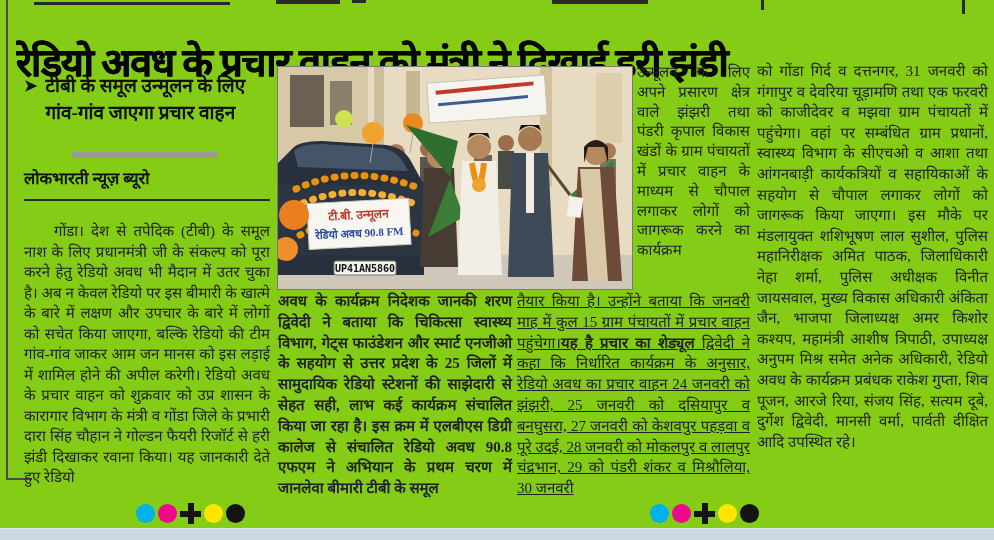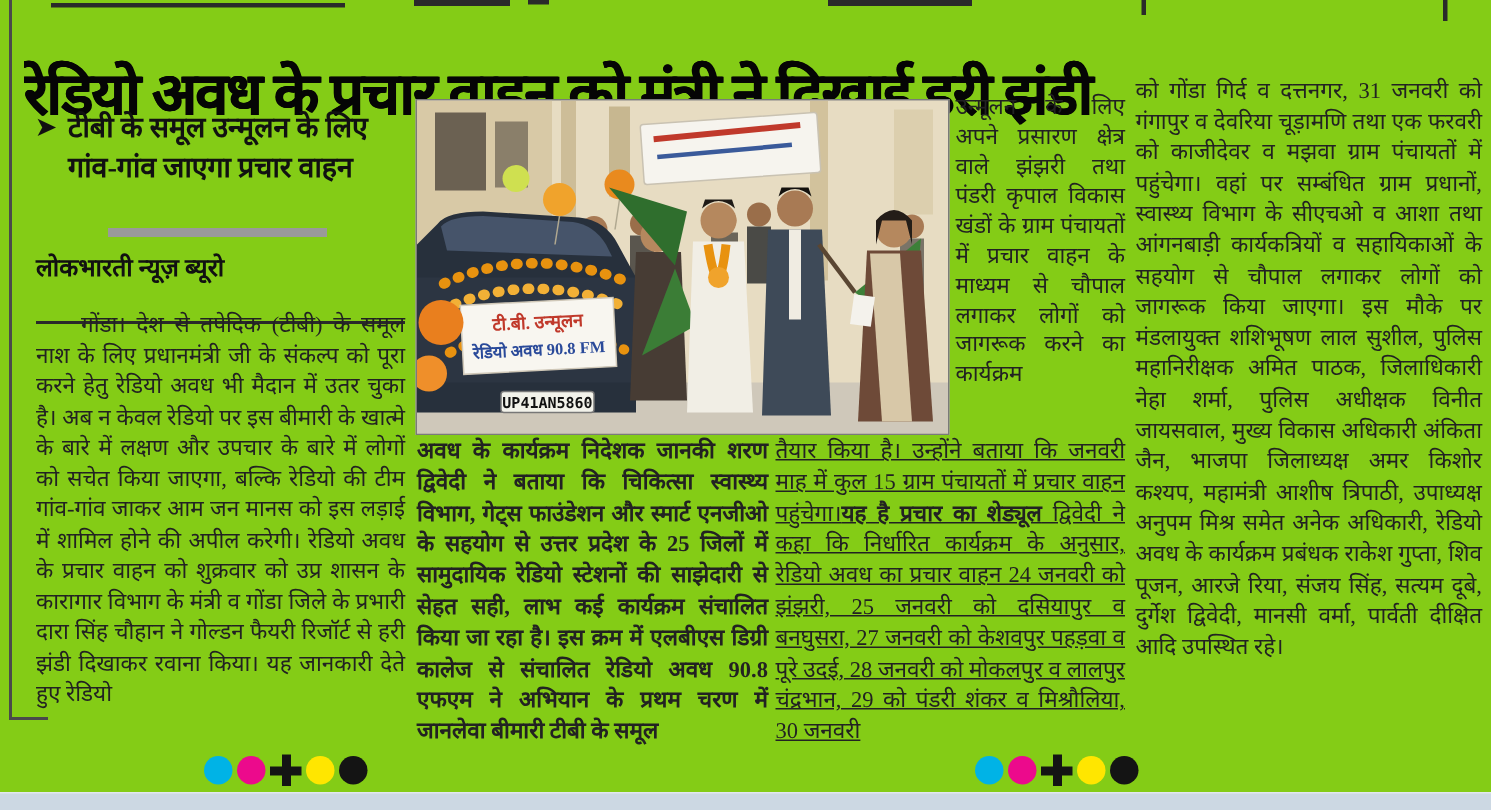--- a/index.html
+++ b/index.html
@@ -22,33 +22,33 @@
   .subhead{
     position:absolute;left:24px;top:72px;width:242px;
     font-size:19px;line-height:27px;font-weight:bold;color:#111;
     display:flex;gap:8px;
   }
   .subhead .arrow{font-size:16px;line-height:27px;}
   .subhead-bar{position:absolute;left:72px;top:152px;width:146px;height:6px;background:#9a9a9a;}
   .byline{
     position:absolute;left:24px;top:166px;width:246px;
     font-size:16.5px;font-weight:bold;color:#111;
-    border-bottom:2px solid #2a2a2a;padding-bottom:25px;
+    border-bottom:2px solid #2a2a2a;padding-bottom:10px;
   }
   .bodycol{
     position:absolute;font-size:15px;line-height:20.5px;
     text-align:justify;color:#222;
   }
   .bodycol p{margin:0;}
-  .col1{left:24px;top:207px;width:246px;height:290px;}
+  .col1{left:24px;top:221px;width:246px;height:290px;}
   .col1 p{text-indent:30px;}
   .col2{left:278px;top:291px;width:234px;height:215px;line-height:20.8px;font-weight:bold;}
   .col3n{left:637px;top:63px;width:113px;height:238px;line-height:19.8px;}
   .col3{left:517px;top:291px;width:233px;height:215px;line-height:20.8px;text-decoration:underline;}
-  .col4{left:757px;top:51px;width:231px;height:440px;line-height:20.6px;}
+  .col4{left:757px;top:61px;width:231px;height:440px;line-height:20.6px;}
   .inline-bold{font-weight:bold;}
   
   .photo{position:absolute;left:277px;top:66px;width:354px;height:222px;
     border:1px solid #7a7a7a;background:#e6dcc4;overflow:hidden;}
   
   .regmarks{position:absolute;display:flex;align-items:center;gap:3px;height:22px;}
   .regmarks .dot{width:19px;height:19px;border-radius:50%;}
   .regmarks .plus{position:relative;width:21px;height:21px;}
   .regmarks .plus::before{content:"";position:absolute;left:0;top:8px;width:21px;height:6px;background:#141414;}
   .regmarks .plus::after{content:"";position:absolute;left:8px;top:0;width:6px;height:21px;background:#141414;}

